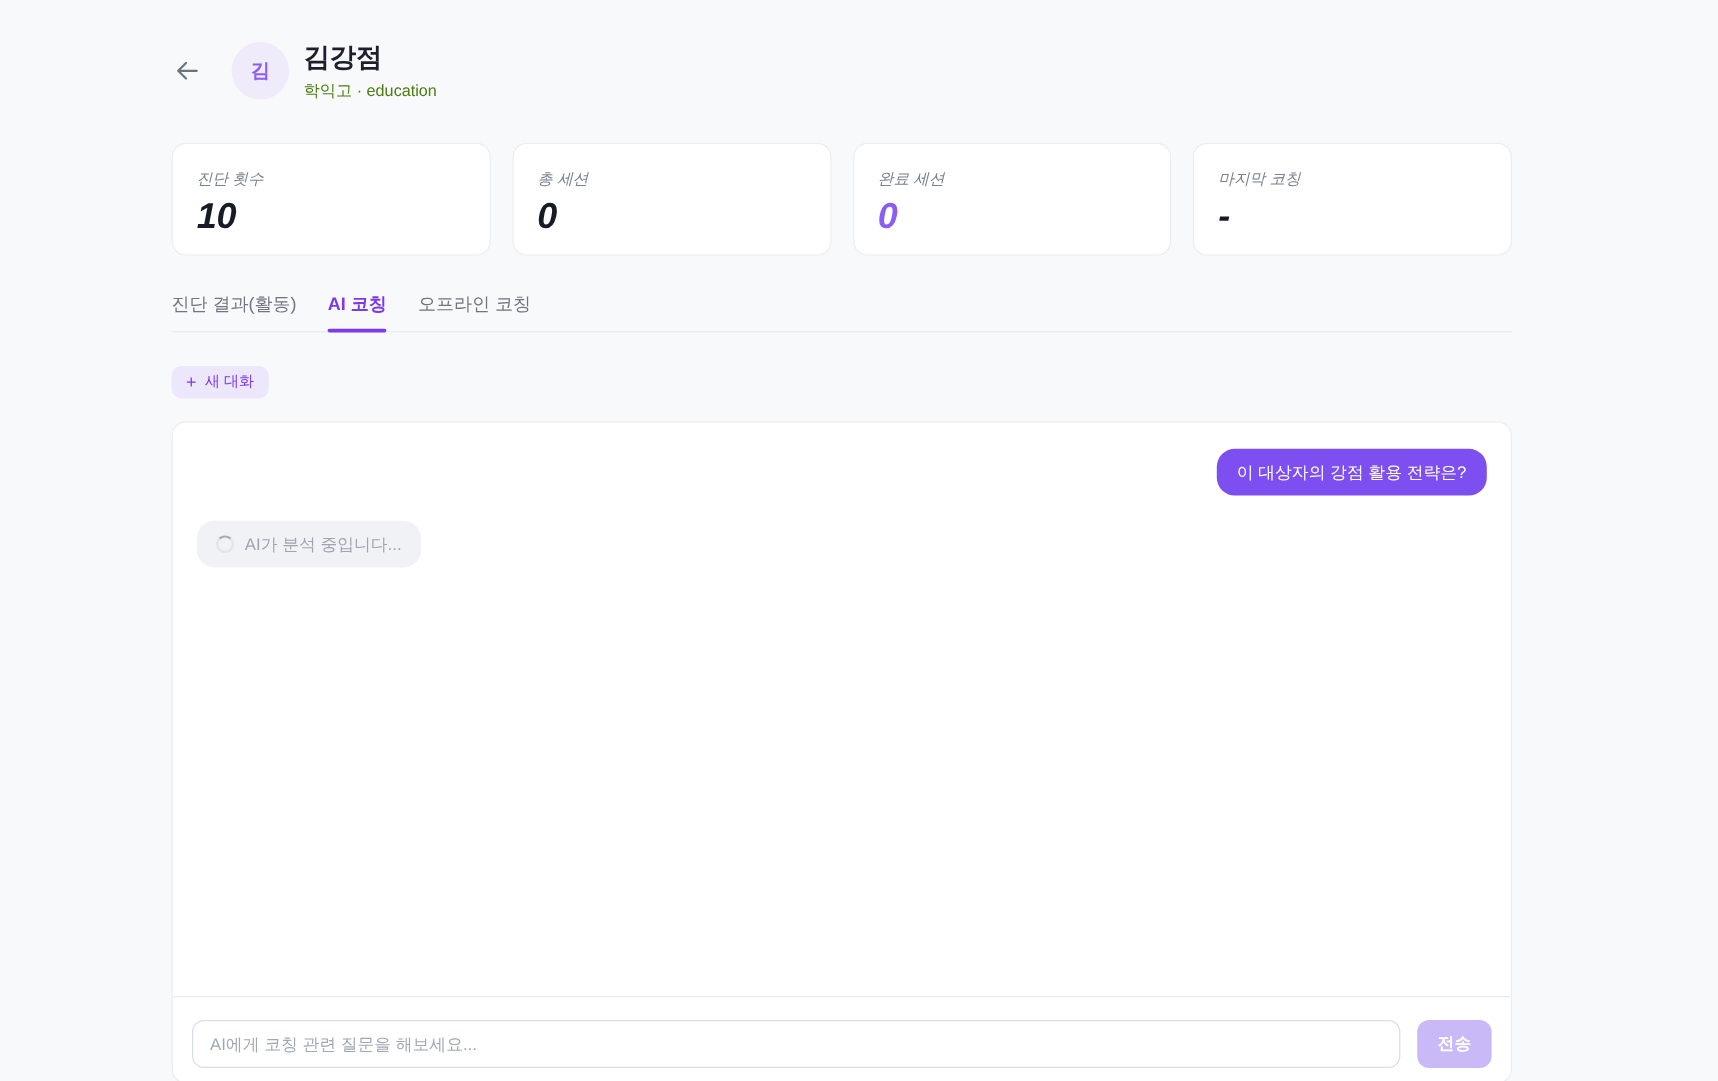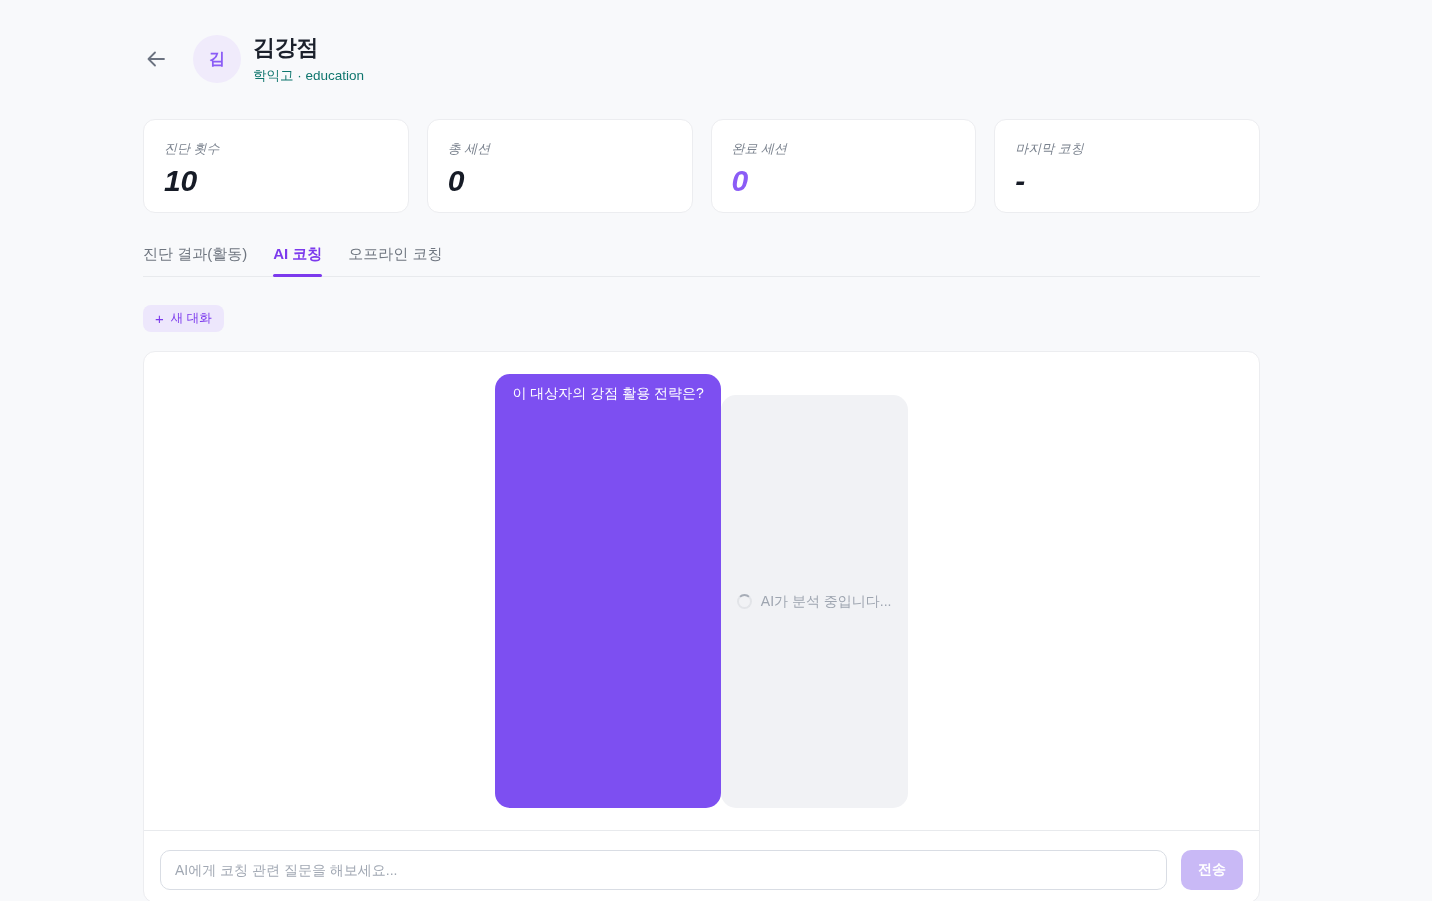--- a/index.html
+++ b/index.html
@@ -21,21 +21,21 @@
   }
   .back-btn svg { display: block; }
   .avatar {
     width: 48px; height: 48px; border-radius: 50%;
     background: #F0EBFB; color: #8B5CF6;
     display: flex; align-items: center; justify-content: center;
     font-size: 16px; font-weight: 600; margin-right: 12px;
     flex: none;
   }
   .header-text h1 { font-size: 22px; font-weight: 700; color: #1B202B; letter-spacing: -0.2px; }
-  .header-text .subtitle { font-size: 13.5px; color: #0f766e; margin-top: 4px; }
+  .header-text .subtitle { font-size: 13.5px; color: #4d7c0f; margin-top: 4px; }
 
   
   .stats { display: flex; gap: 18px; margin-top: 34px; }
   .stat-card {
     flex: 1; height: 94px; background: #ffffff;
     border: 1px solid #ECEDF0; border-radius: 12px;
     padding: 20px 20px;
     font-style: italic;
   }
   .stat-label { font-size: 13px; color: #7A828E; }
@@ -66,21 +66,21 @@
     font-family: inherit; cursor: pointer;
   }
   .new-chat .plus { font-size: 15px; font-weight: 400; line-height: 1; }
 
   
   .chat-card {
     margin-top: 19px; height: 552px;
     background: #ffffff; border: 1px solid #ECEDF0; border-radius: 12px;
     display: flex; flex-direction: column; overflow: hidden;
   }
-  .messages { flex: 1; padding: 22px 20px; display: flex; flex-direction: row; overflow: hidden; }
+  .messages { flex: 1; padding: 22px 20px; display: flex; flex-direction: column; overflow: hidden; }
   .bubble { font-size: 14px; line-height: 17px; border-radius: 15px; max-width: 70%; }
   .bubble.user {
     margin-left: auto; background: #7D4FF1; color: #ffffff;
     padding: 11px 17px;
   }
   .bubble.ai {
     margin-right: auto; margin-top: 21px; background: #F1F2F5; color: #9EA5B0;
     padding: 11px 16px; display: flex; align-items: center; gap: 9px;
   }
   .spinner {

